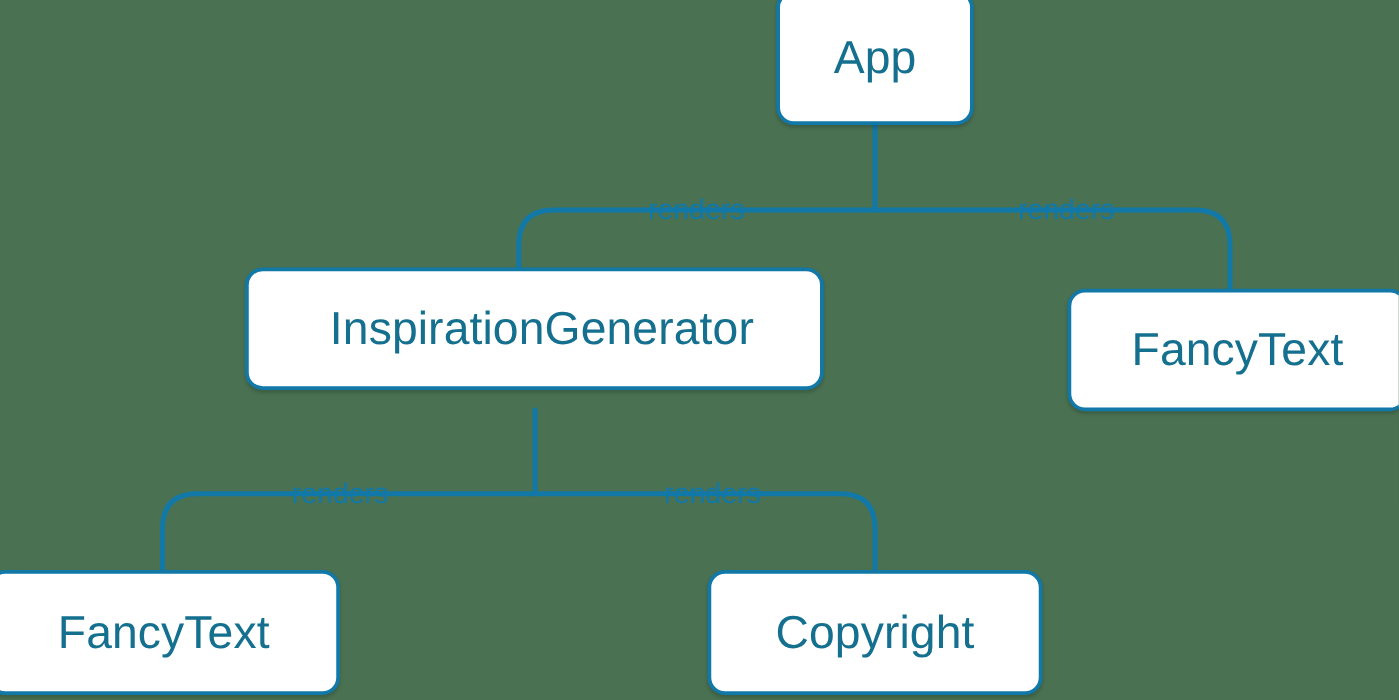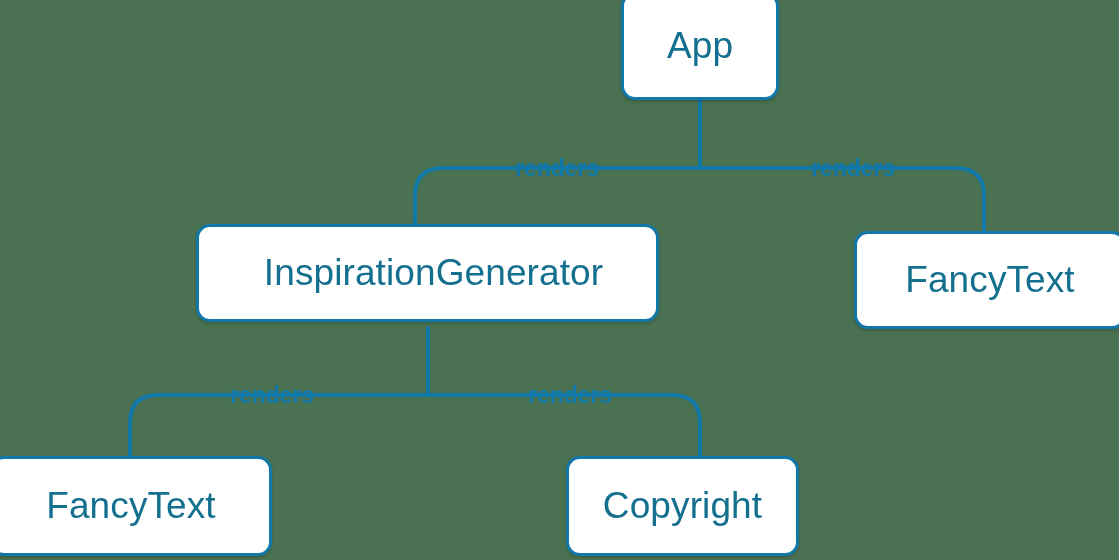--- a/index.html
+++ b/index.html
@@ -39,30 +39,30 @@
     font-size: 37px;
     font-weight: 400;
     letter-spacing: 0.1px;
     white-space: nowrap;
     box-shadow: 0 2px 3px rgba(0,0,0,0.18);
   }
   .edge-label {
     position: absolute;
     color: #1178a8;
     font-size: 23px;
-    font-weight: 700;
+    font-weight: 400;
     white-space: nowrap;
     transform: translate(-50%, -50%);
     letter-spacing: -0.1px;
   }
   #node-app        { left: 621px;  top: -8px;  width: 158px; height: 108px; }
-  #node-inspgen    { left: 196px;  top: 224px; width: 463px; height: 98px; padding-left: 12px; }
+  #node-inspgen    { left: 196px;  top: 214px; width: 463px; height: 98px; padding-left: 12px; }
   #node-fancy-right{ left: 854px;  top: 231px; width: 272px; height: 98px; }
   #node-fancy-left { left: -10px;  top: 456px; width: 282px; height: 100px; }
-  #node-copyright  { left: 566px;  top: 456px; width: 233px; height: 100px; }
+  #node-copyright  { left: 566px;  top: 456px; width: 268px; height: 100px; }
 </style>
 </head>
 <body>
 
 <div id="diagram">
 
   <svg id="edges" viewBox="0 0 1119 560" width="1119" height="560" xmlns="http://www.w3.org/2000/svg">
     <g fill="none" stroke="#1178a8" stroke-width="4" stroke-linecap="round" stroke-linejoin="round">
       <path d="M700,100 L700,168"></path>
       <path d="M700,168 L443,168 Q415,168 415,196 L415,230"></path>

